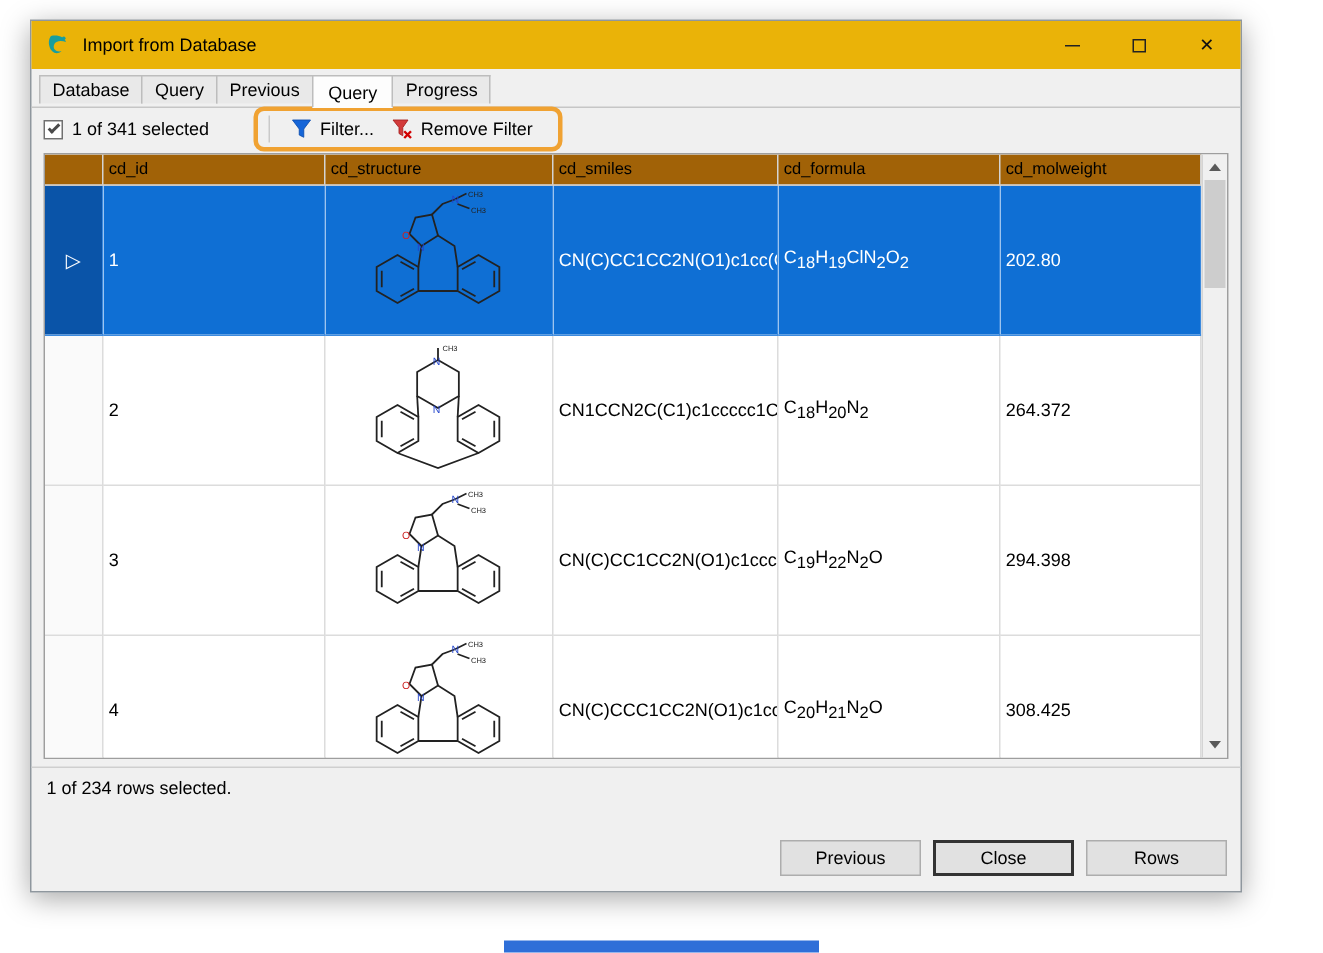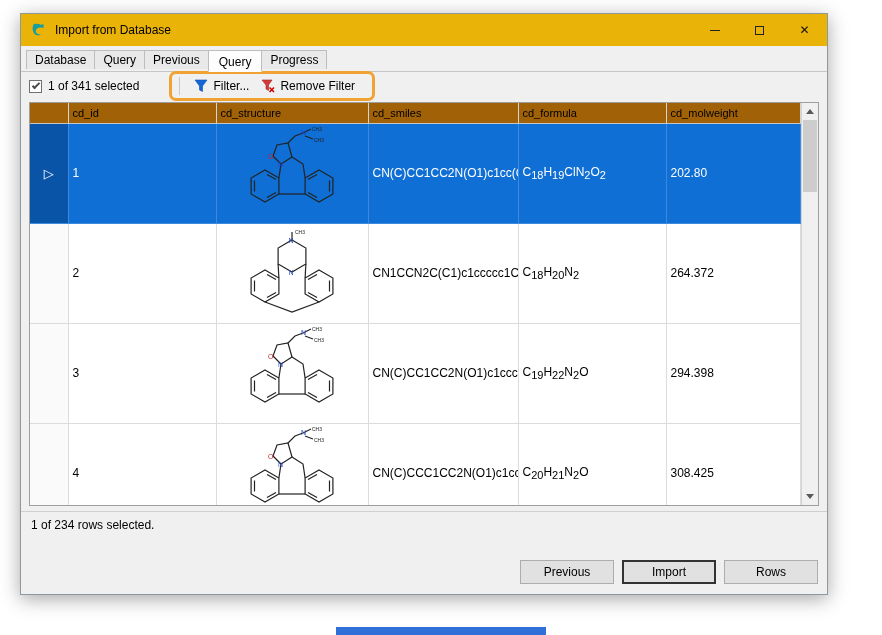--- a/index.html
+++ b/index.html
@@ -312,18 +312,18 @@
       <div class="scroll-arrow down">
           <span class="tri-down"></span>
         </div>
     </div>
   </div>
 
   <div class="status-bar">1 of 234 rows selected.</div>
 
   <div class="footer">
     <button>Previous</button>
-    <button class="default">Import</button>
+    <button class="default">Close</button>
     <button>Rows</button>
   </div>
 </div>
 
 <div class="taskbar-artifact"></div>
 
 </body></html>

